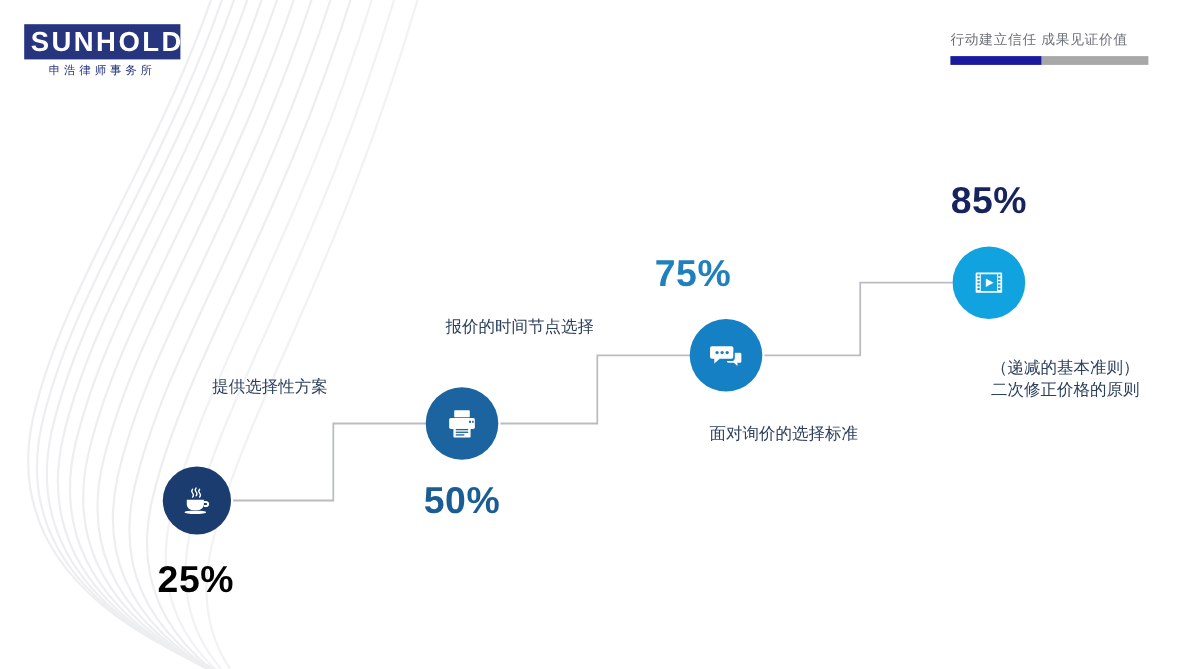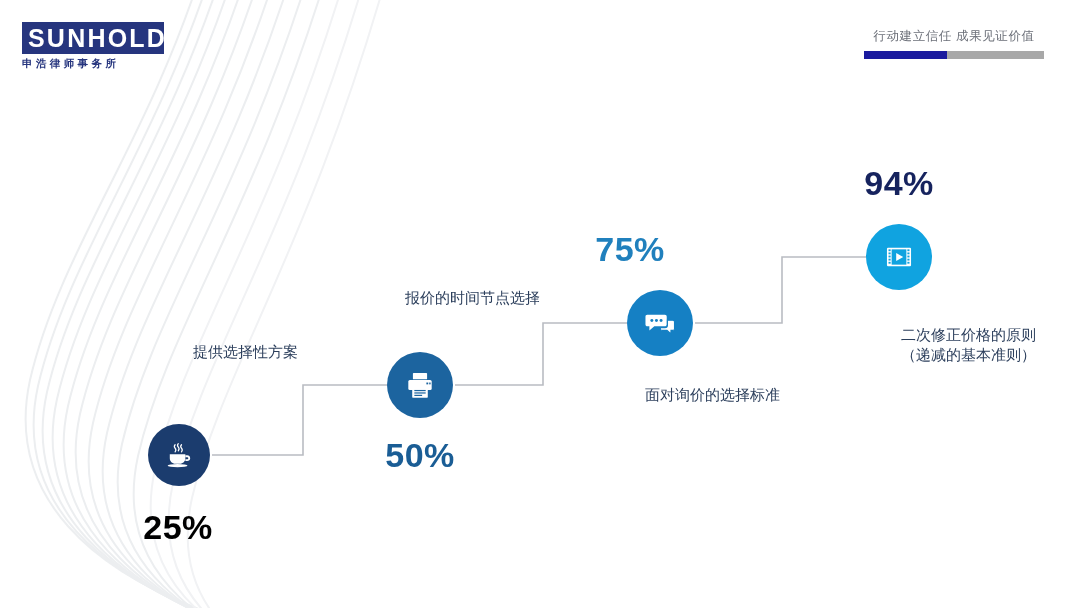--- a/index.html
+++ b/index.html
@@ -47,38 +47,38 @@
     font-size: 25px;
     font-weight: bold;
     letter-spacing: 2.2px;
     line-height: 1.08;
     white-space: nowrap;
   }
   #logo-sub {
     color: #26357e;
     font-size: 10.5px;
     letter-spacing: 3.4px;
-    font-weight: bold;
-    text-align: left;
+    font-weight: normal;
+    text-align: center;
     width: 142px;
     margin-top: 3px;
     white-space: nowrap;
   }
 
   #tagline-block {
     position: absolute;
     right: 36px;
     top: 28px;
     width: 180px;
   }
   #tagline-text {
     color: #6b6f78;
     font-size: 12.5px;
     letter-spacing: 0.6px;
-    text-align: center;
+    text-align: left;
     white-space: nowrap;
   }
   #tagline-bar {
     margin-top: 6px;
     height: 8px;
     width: 180px;
     display: flex;
   }
   #tagline-bar-blue { width: 46%; background: #1a1a9e; }
   #tagline-bar-gray { width: 54%; background: #a8a8a8; }
@@ -237,39 +237,39 @@
         </g>
         <path d="M36 20h6c1.4 0 2.5 1.1 2.5 2.5v9.5c0 1.4-1.1 2.5-2.5 2.5h-2.5v5l-5.6-5H27c-1.4 0-2.5-1.1-2.5-2.5v-1.5H31c1.9 0 3.5-1.6 3.5-3.5v-7z" stroke="#1580c4" stroke-width="1.6"></path>
       </svg>
     </div>
     <div class="caption" style="left:540px; top:385px; width:240px;">
       <span>面对询价的选择标准</span>
     </div>
   </div>
 
   <div class="node">
-    <div class="pct" style="left:809px; top:164px; width:180px; color:#16235e;">94%</div>
+    <div class="pct" style="left:809px; top:164px; width:180px; color:#16235e;">85%</div>
     <div class="node-circle" style="left:866px; top:224px; width:66px; height:66px; background:#10a3e0;">
       <svg width="34" height="34" viewBox="0 0 48 48" fill="#ffffff">
         <rect x="7" y="11" width="34" height="26" rx="1.5"></rect>
         <g fill="#10a3e0">
           <rect x="9.2" y="13.2" width="3" height="2.6"></rect>
           <rect x="9.2" y="17.6" width="3" height="2.6"></rect>
           <rect x="9.2" y="22" width="3" height="2.6"></rect>
           <rect x="9.2" y="26.4" width="3" height="2.6"></rect>
           <rect x="9.2" y="30.8" width="3" height="2.6"></rect>
           <rect x="35.8" y="13.2" width="3" height="2.6"></rect>
           <rect x="35.8" y="17.6" width="3" height="2.6"></rect>
           <rect x="35.8" y="22" width="3" height="2.6"></rect>
           <rect x="35.8" y="26.4" width="3" height="2.6"></rect>
           <rect x="35.8" y="30.8" width="3" height="2.6"></rect>
           <rect x="13.6" y="13.2" width="20.8" height="21.6"></rect>
         </g>
         <path d="M20 18.5l10 5.5-10 5.5z"></path>
       </svg>
     </div>
     <div class="caption" style="left:786px; top:325px; width:250px;">
+      <div>（递减的基本准则）</div>
       <div>二次修正价格的原则</div>
-      <div>（递减的基本准则）</div>
     </div>
   </div>
 
 </div>
 
 </body></html>

